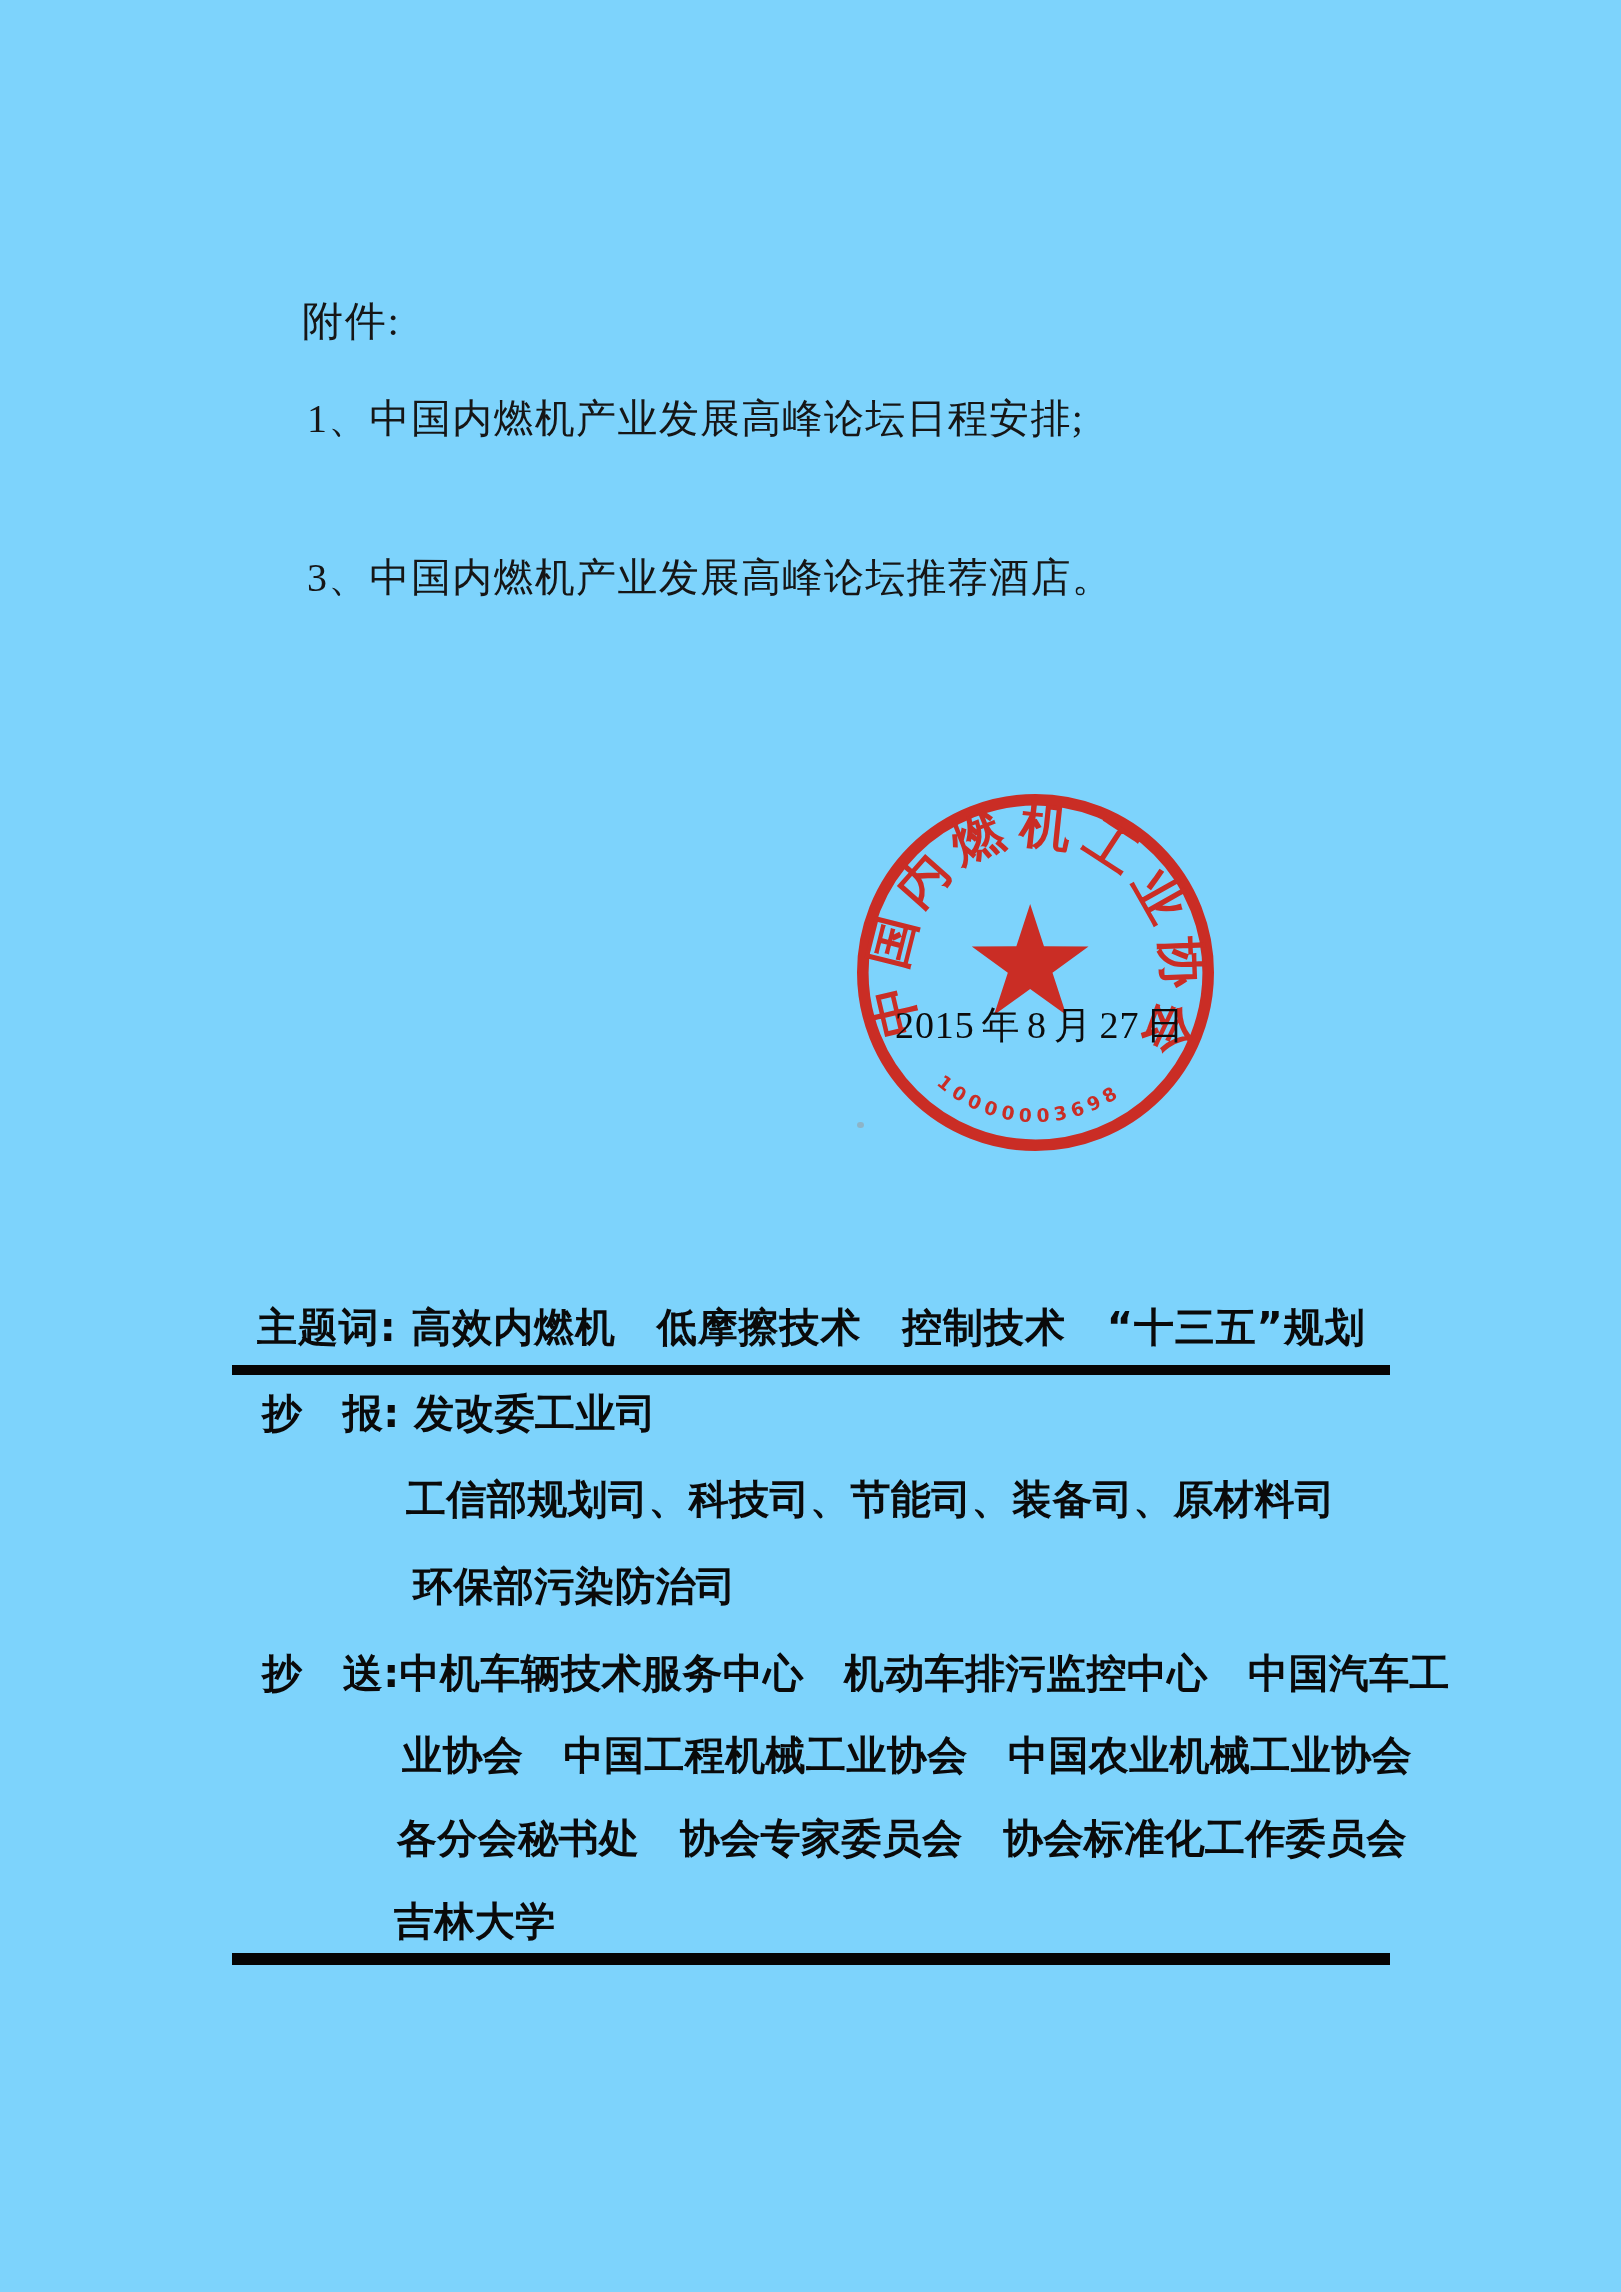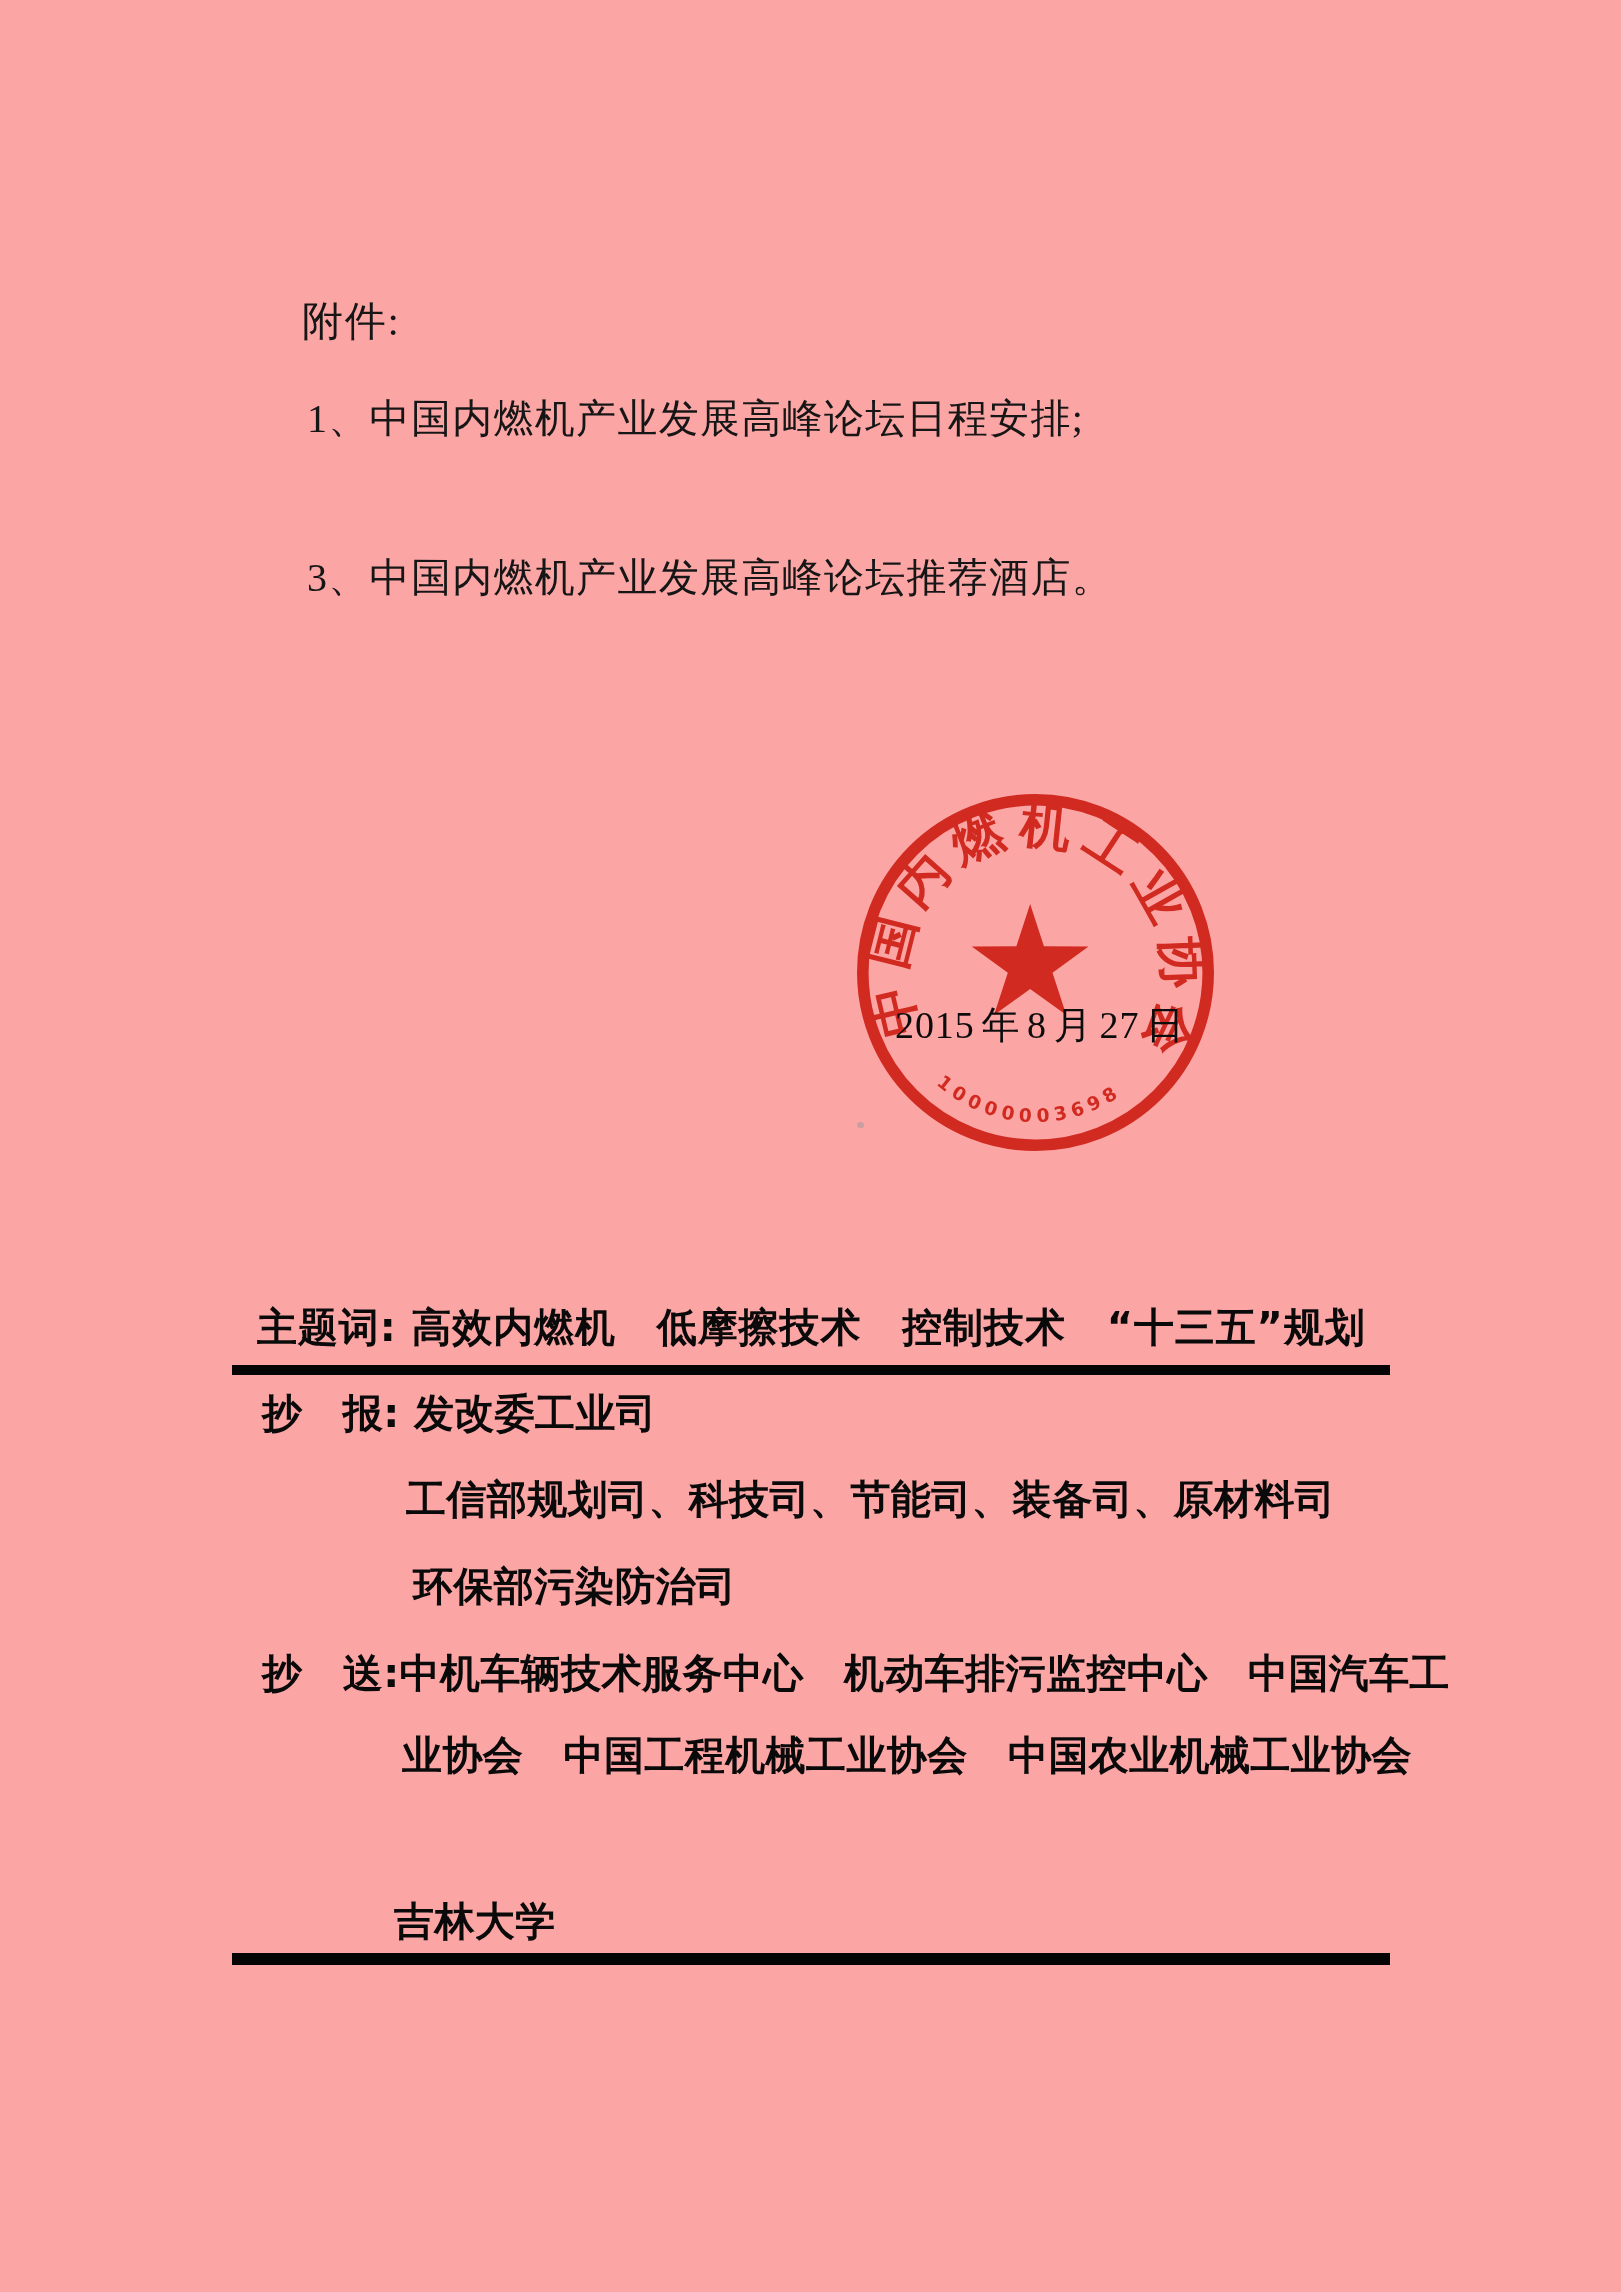--- a/index.html
+++ b/index.html
@@ -1,19 +1,19 @@
 <!DOCTYPE html>
 <html style="--seal-color: #cf2318;font-size:14.3px"><head>
 <meta charset="utf-8">
 <style>
   html,body{margin:0;padding:0;background:#ffffff;}
   .page{
     position:relative;
     width:1622px;height:2293px;
-    background:#fca5a5;
+    background:#7dd3fc;
     overflow:hidden;
     font-family:"Liberation Serif","DejaVu Serif",serif;
     color:#141414;
   }
   .abs{position:absolute;white-space:pre;}
   .fangsong{
     font-family:"Liberation Serif","DejaVu Serif",serif;
     font-weight:400;color:#161616;
   }
   .hei{
@@ -92,19 +92,20 @@
 
   <div class="abs hei subject">主题词: 高效内燃机　低摩擦技术　控制技术　“十三五”规划</div>
   <div class="abs rule rule-1"></div>
 
   <div class="abs hei blockline cr-1">抄　报: 发改委工业司</div>
   <div class="abs hei blockline cr-2">工信部规划司、科技司、节能司、装备司、原材料司</div>
   <div class="abs hei blockline cr-3">环保部污染防治司</div>
 
   <div class="abs hei blockline cs-2">业协会　中国工程机械工业协会　中国农业机械工业协会</div>
   <div class="abs hei blockline cs-1">抄　送:中机车辆技术服务中心　机动车排污监控中心　中国汽车工</div>
+  <div class="abs hei blockline cs-3">各分会秘书处　协会专家委员会　协会标准化工作委员会</div>
   <div class="abs hei blockline cs-4">吉林大学</div>
 
   <div class="abs rule rule-2"></div>
 
 
 </div>
 
 
 </body></html>

